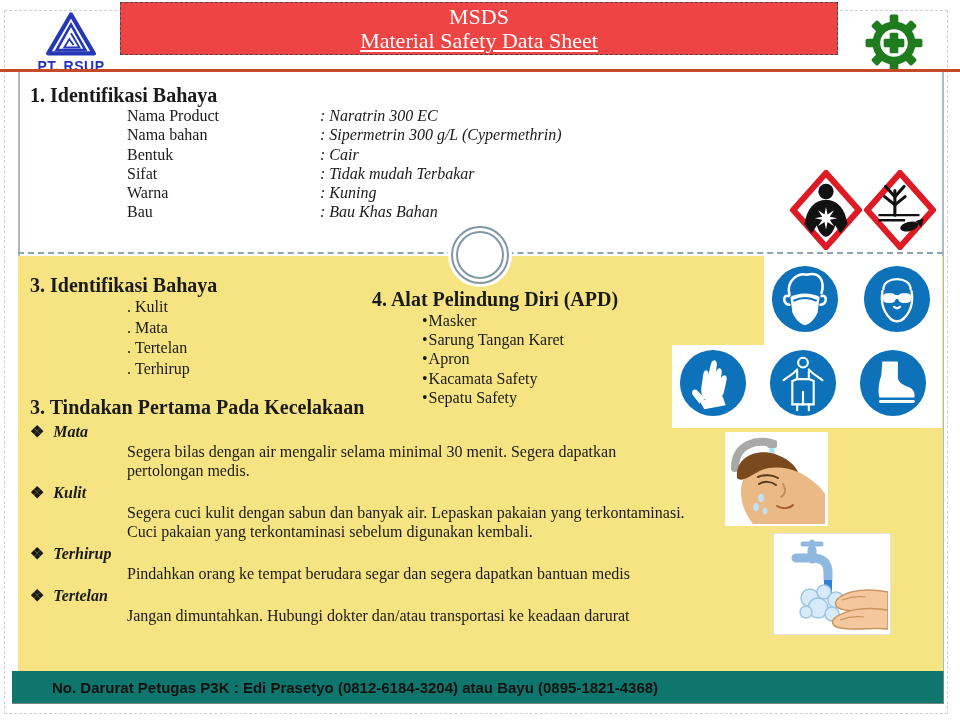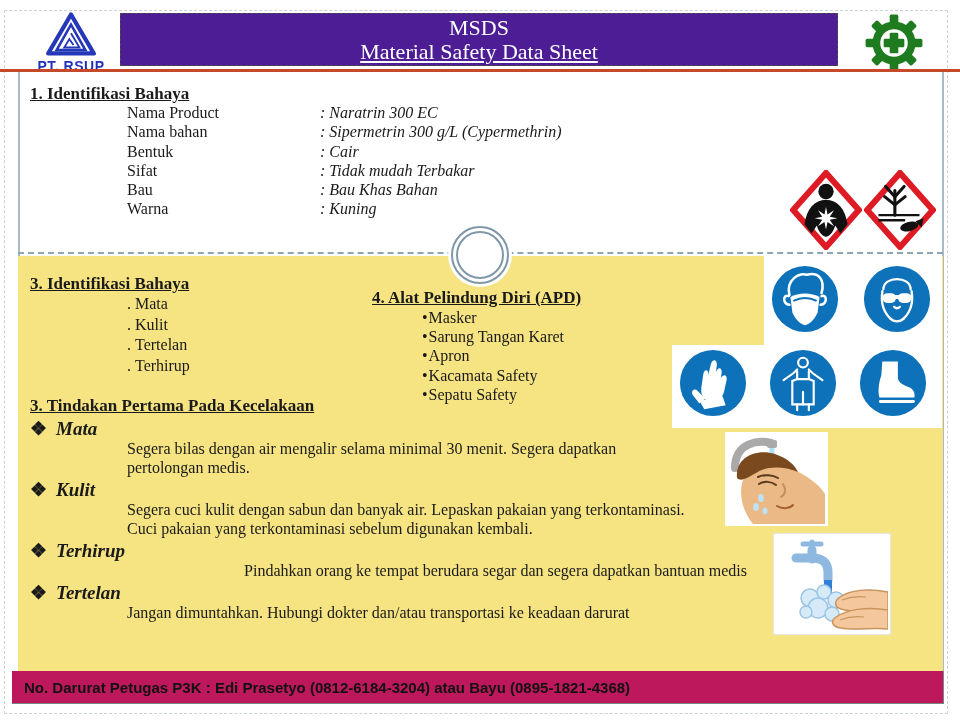--- a/index.html
+++ b/index.html
@@ -4,40 +4,40 @@
 <style>
   html,body{margin:0;padding:0;background:#ffffff;}
   .slide{position:relative;width:960px;height:720px;background:#ffffff;overflow:hidden;
          font-family:"Liberation Serif", serif;color:#1a1a1a;}
   .abs{position:absolute;}
   
   .outer-border{left:4px;top:10px;width:942px;height:702px;border:1px dashed #c9d2d6;}
   
   .logo{left:30px;top:12px;width:82px;height:58px;text-align:center;}
   .logo-text{font-family:"Liberation Sans",sans-serif;font-weight:bold;font-size:14px;color:#2233bb;letter-spacing:.5px;margin-top:-2px;}
-  .banner{left:120px;top:13px;width:716px;height:51px;background:#4c1d95;border:1px dashed #4a4a4a;
+  .banner{left:120px;top:2px;width:716px;height:51px;background:#ef4444;border:1px dashed #4a4a4a;
           display:flex;flex-direction:column;align-items:center;justify-content:center;}
   .banner .t1{color:#fff;font-size:22px;line-height:24px;}
   .banner .t2{color:#fff;font-size:22px;line-height:24px;text-decoration:underline;}
   .gear{left:856px;top:12px;width:76px;height:62px;display:flex;align-items:center;justify-content:center;}
   .top-rule{left:0;top:69px;width:960px;height:3px;background:#c64a2a;}
   
   .frame-left{left:18px;top:72px;width:0;height:599px;border-left:2px solid #a9bcc4;}
   .frame-right{left:942px;top:72px;width:0;height:599px;border-left:2px solid #a9bcc4;}
   .separator{left:18px;top:252px;width:925px;height:0;border-top:2px dashed #8fa6b0;}
   .yellow{left:18px;top:256px;width:925px;height:415px;background:#f6e482;}
   .patch{background:#ffffff;}
   .patch-top{left:764px;top:256px;width:178px;height:89px;}
   .patch-bottom{left:672px;top:345px;width:270px;height:83px;}
   .divider-circle{left:451px;top:226px;width:54px;height:54px;border-radius:50%;
                   background:#fff;border:2px solid #7f98a8;box-shadow:0 0 0 3px #fff;}
   .divider-circle .inner{position:absolute;left:3px;top:3px;right:3px;bottom:3px;border-radius:50%;border:2px solid #7f98a8;}
   
   .s1{left:30px;top:84px;width:700px;font-size:16px;}
-  .s-head{font-weight:bold;font-size:17px;text-decoration:underline;}
+  .s-head{font-weight:bold;font-size:20px;}
   .s1 .row{position:relative;height:19.3px;}
   .s1 .row .lbl{position:absolute;left:97px;}
   .s1 .row .val{position:absolute;left:290px;font-style:italic;}
   
   .ghs1{left:790px;top:170px;}
   .ghs2{left:864px;top:170px;}
   
   .s2{left:30px;top:274px;width:320px;font-size:16px;}
   .s2 .item{margin-left:97px;line-height:20.5px;}
   .s2 .item .b{margin-right:4px;}
@@ -47,32 +47,32 @@
   .s4 .item .b{margin-right:1px;}
   
   .ppe{width:70px;height:70px;}
   .ppe-mask{left:770px;top:264px;}
   .ppe-goggles{left:862px;top:264px;}
   .ppe-gloves{left:678px;top:348px;}
   .ppe-apron{left:768px;top:348px;}
   .ppe-boots{left:858px;top:348px;}
   
   .s3{left:30px;top:396px;width:700px;font-size:16px;}
-  .s3 .etitle{font-weight:bold;font-style:italic;font-size:19px;line-height:20px;margin-top:3px;}
+  .s3 .etitle{font-weight:bold;font-style:italic;font-size:16px;line-height:20px;margin-top:3px;}
   .s3 .etitle .b{font-style:normal;margin-right:9px;}
   .s3 .etext{margin-left:97px;line-height:19px;}
-  .w1{width:505px;} .w2{width:560px;} .w3{width:620px;text-align:right;} .w4{width:620px;}
+  .w1{width:505px;} .w2{width:560px;} .w3{width:620px;} .w4{width:620px;}
   
   .face-box{left:725px;top:432px;width:103px;height:94px;background:#fff;}
   .hand-box{left:773px;top:533px;width:116px;height:100px;background:#fff;border:1px solid #e6e6e6;}
   
-  .footer{left:12px;top:671px;width:932px;height:33px;background:#be185d;
+  .footer{left:12px;top:671px;width:932px;height:33px;background:#0f766e;
           border-right:1px solid #75877f;border-bottom:1px solid #75877f;
           font-family:"Liberation Sans",sans-serif;font-weight:bold;font-size:15px;
-          line-height:33px;padding-left:12px;box-sizing:border-box;color:#111;}
+          line-height:33px;padding-left:40px;box-sizing:border-box;color:#111;}
 </style>
 </head>
 <body>
 
 <div class="slide">
 
   <div class="abs outer-border"></div>
 
   <div class="abs logo">
     <svg width="52" height="44" viewBox="0 0 60 52">
@@ -125,26 +125,26 @@
     </div>
     <div class="row">
       <span class="lbl">Bentuk</span>
       <span class="val">: Cair</span>
     </div>
     <div class="row">
       <span class="lbl">Sifat</span>
       <span class="val">: Tidak mudah Terbakar</span>
     </div>
     <div class="row">
+      <span class="lbl">Warna</span>
+      <span class="val">: Kuning</span>
+    </div>
+    <div class="row">
       <span class="lbl">Bau</span>
       <span class="val">: Bau Khas Bahan</span>
-    </div>
-    <div class="row">
-      <span class="lbl">Warna</span>
-      <span class="val">: Kuning</span>
     </div>
   </div>
 
   <div class="abs ghs1">
     <svg width="72" height="80" viewBox="0 0 70 78">
       <polygon points="35,3 67,39 35,75 3,39" fill="#ffffff" stroke="#de1b24" stroke-width="6"></polygon>
       <circle cx="35" cy="21" r="7.5" fill="#111"></circle>
       <path d="M35,29 C46,29 54,38 56,53 L49,62 L44,54 C42,61 38,65 35,65 C32,65 28,61 26,54 L21,62 L14,53 C16,38 24,29 35,29 Z" fill="#111"></path>
       <polygon fill="#ffffff" points="46,47 38.7,48.5 42.8,54.8 36.5,50.7 35,58 33.5,50.7 27.2,54.8 31.3,48.5 24,47 31.3,45.5 27.2,39.2 33.5,43.3 35,36 36.5,43.3 42.8,39.2 38.7,45.5"></polygon>
     </svg>
@@ -171,22 +171,22 @@
   <div class="abs separator"></div>
   <div class="abs yellow"></div>
   <div class="abs patch patch-top"></div>
   <div class="abs patch patch-bottom"></div>
   <div class="abs divider-circle">
       <div class="inner"></div>
     </div>
 
   <div class="abs s2">
     <div class="s-head">3. Identifikasi Bahaya</div>
+    <div class="item"><span class="b">.</span><span>Kulit</span></div>
     <div class="item"><span class="b">.</span><span>Mata</span></div>
-    <div class="item"><span class="b">.</span><span>Kulit</span></div>
     <div class="item"><span class="b">.</span><span>Tertelan</span></div>
     <div class="item"><span class="b">.</span><span>Terhirup</span></div>
   </div>
 
   <div class="abs s4">
     <div class="s-head">4. Alat Pelindung Diri (APD)</div>
     <div class="item"><span class="b">•</span><span>Masker</span></div>
     <div class="item"><span class="b">•</span><span>Sarung Tangan Karet</span></div>
     <div class="item"><span class="b">•</span><span>Apron</span></div>
     <div class="item"><span class="b">•</span><span>Kacamata Safety</span></div>

